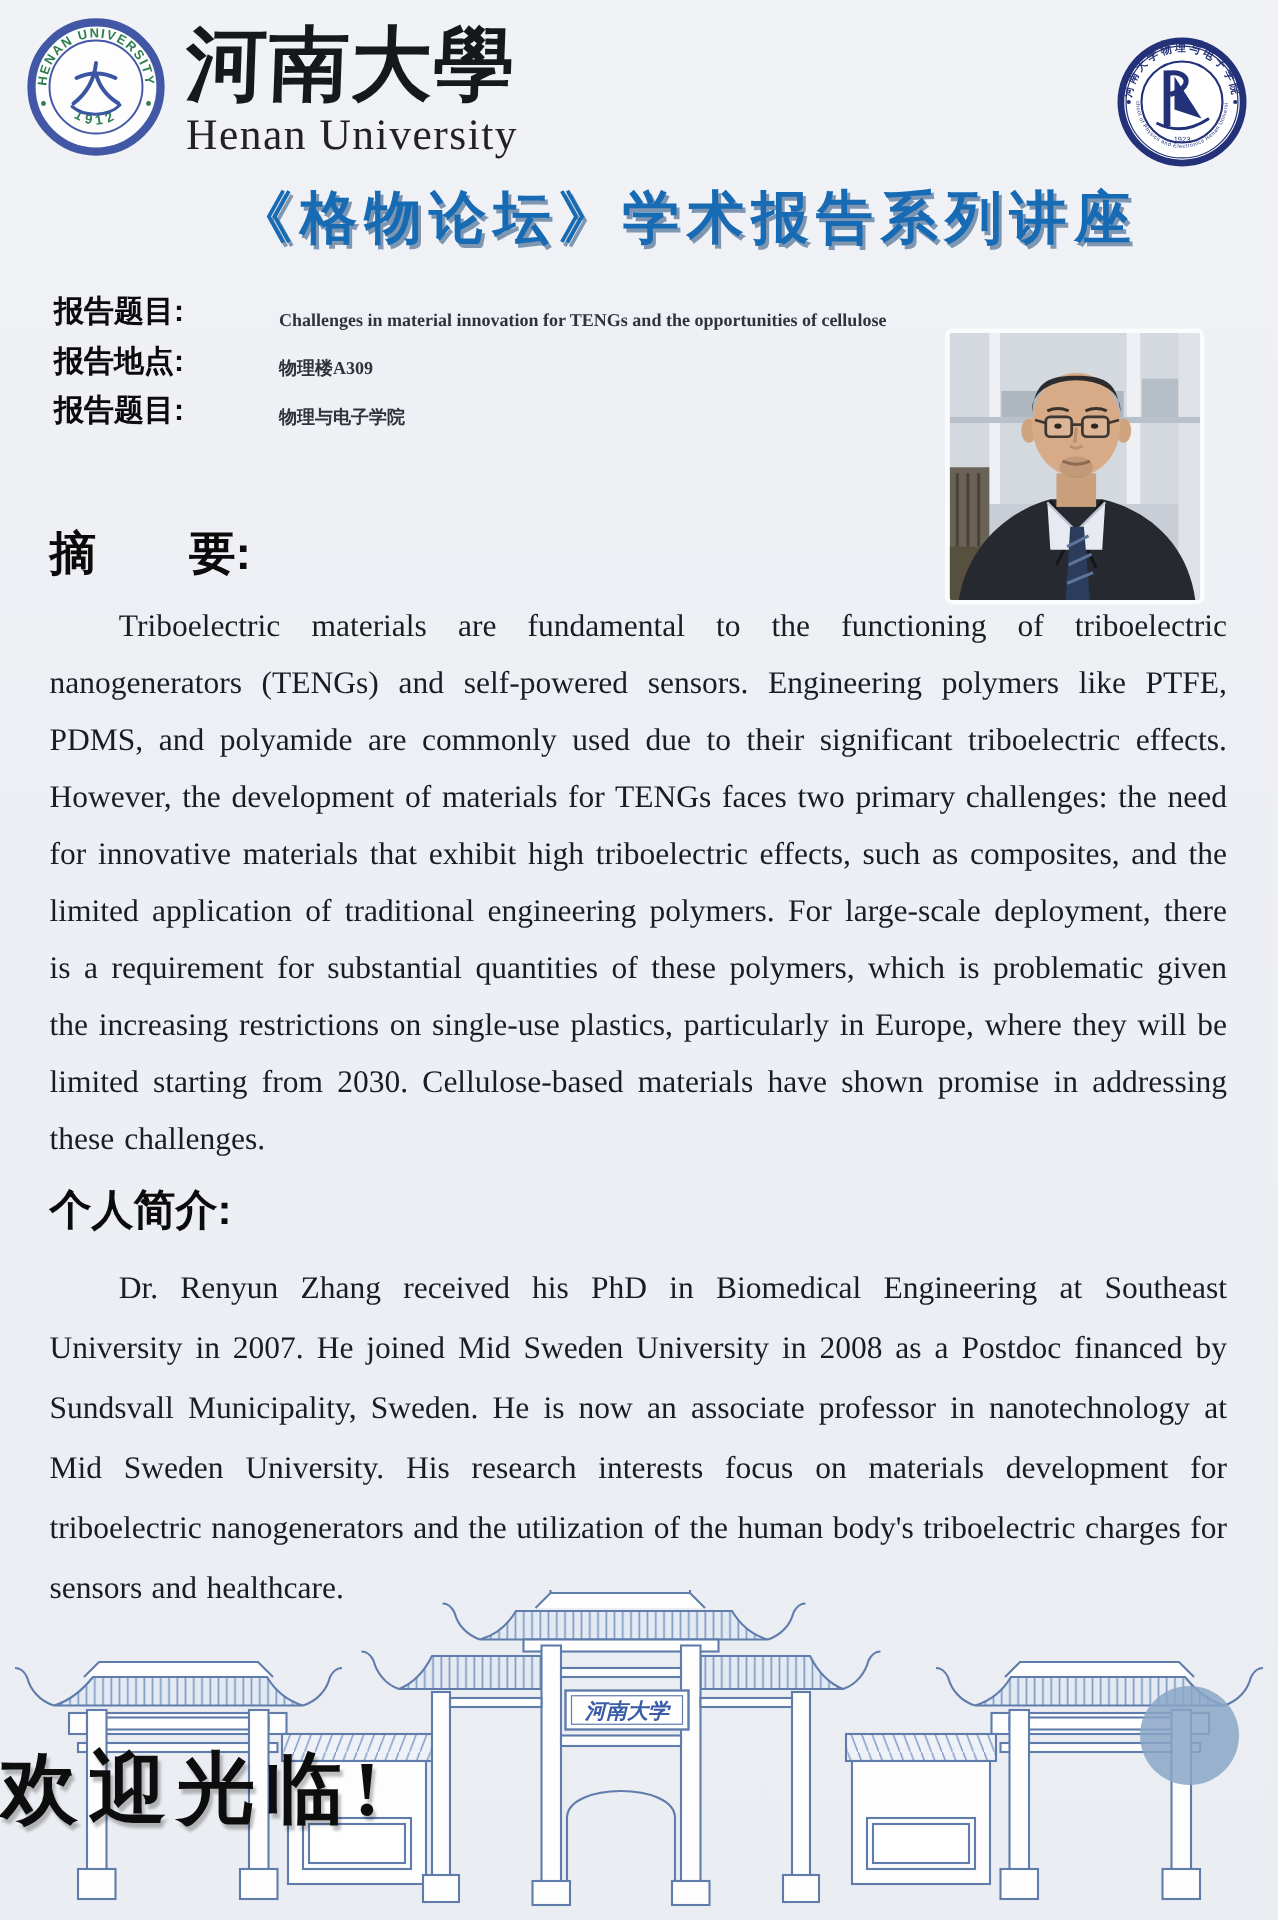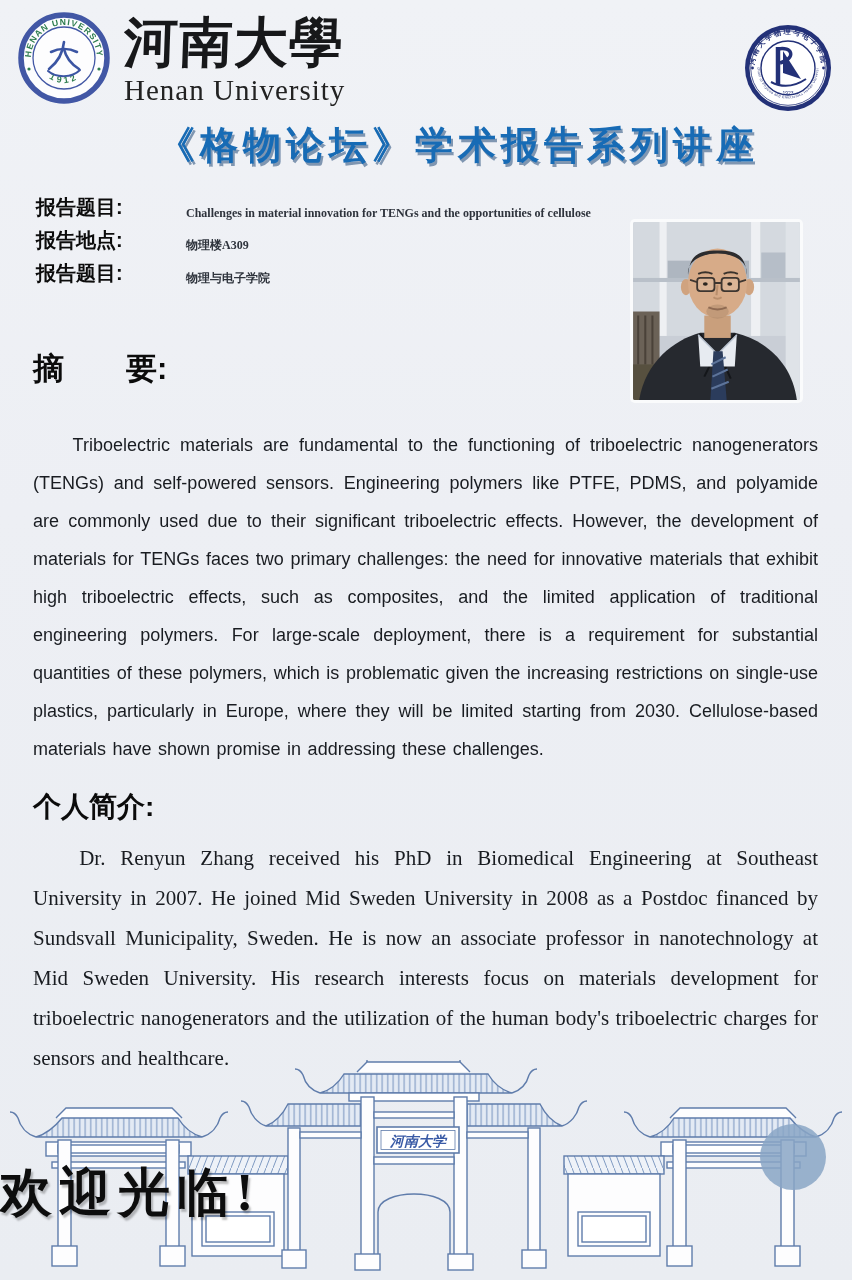--- a/index.html
+++ b/index.html
@@ -27,22 +27,22 @@
   .info-row{display:flex;align-items:flex-end;height:33px;gap:46px;}
   .info-label{flex:0 0 104px;font-weight:700;font-size:20px;color:#0c0c0c;white-space:pre;}
   .info-value{font-family:"Liberation Serif",serif;font-weight:700;font-size:12px;color:#2e333c;padding-top:1px;white-space:nowrap;}
   
   .photo-frame{position:absolute;left:633px;top:222px;width:167px;height:178px;background:#fff;
     box-shadow:0 0 0 3px #fafbfc;border-radius:2px;overflow:hidden;}
   
   .abstract-heading{position:absolute;top:348px;left:33px;font-size:31px;font-weight:800;color:#0b0b0b;white-space:pre;}
   .abstract-body{
     position:absolute;top:398px;left:33px;right:34px;
-    font-family:Liberation Sans, sans-serif;font-size:18px;line-height:38px;color:#191c21;
-    text-align:justify;text-indent:2.2em;word-spacing:1.5px;margin-top:28px;
+    font-family:Liberation Serif, serif;font-size:21px;line-height:38px;color:#191c21;
+    text-align:justify;text-indent:2.2em;word-spacing:1.5px;
   }
   .bio-heading{position:absolute;top:788px;left:33px;font-size:28px;font-weight:800;color:#0b0b0b;text-align:center;}
   .bio-body{
     position:absolute;top:838px;left:33px;right:34px;
     font-family:"Liberation Serif",serif;font-size:21px;line-height:40px;color:#191c21;
     text-align:justify;text-indent:2.2em;word-spacing:1px;
   }
   
   .gate{position:absolute;left:0;top:1060px;width:852px;height:220px;}
   .welcome{

